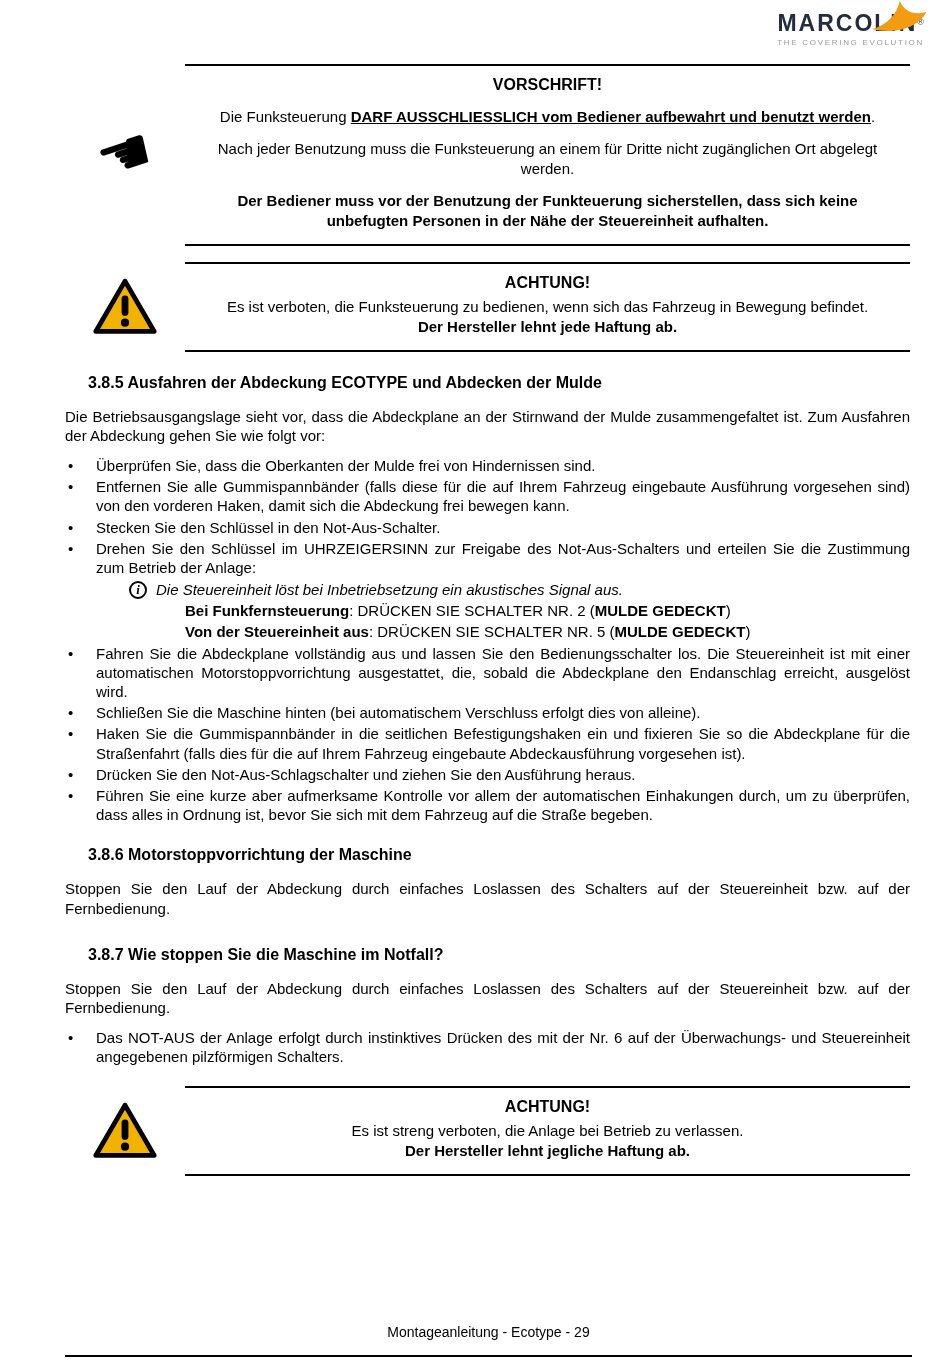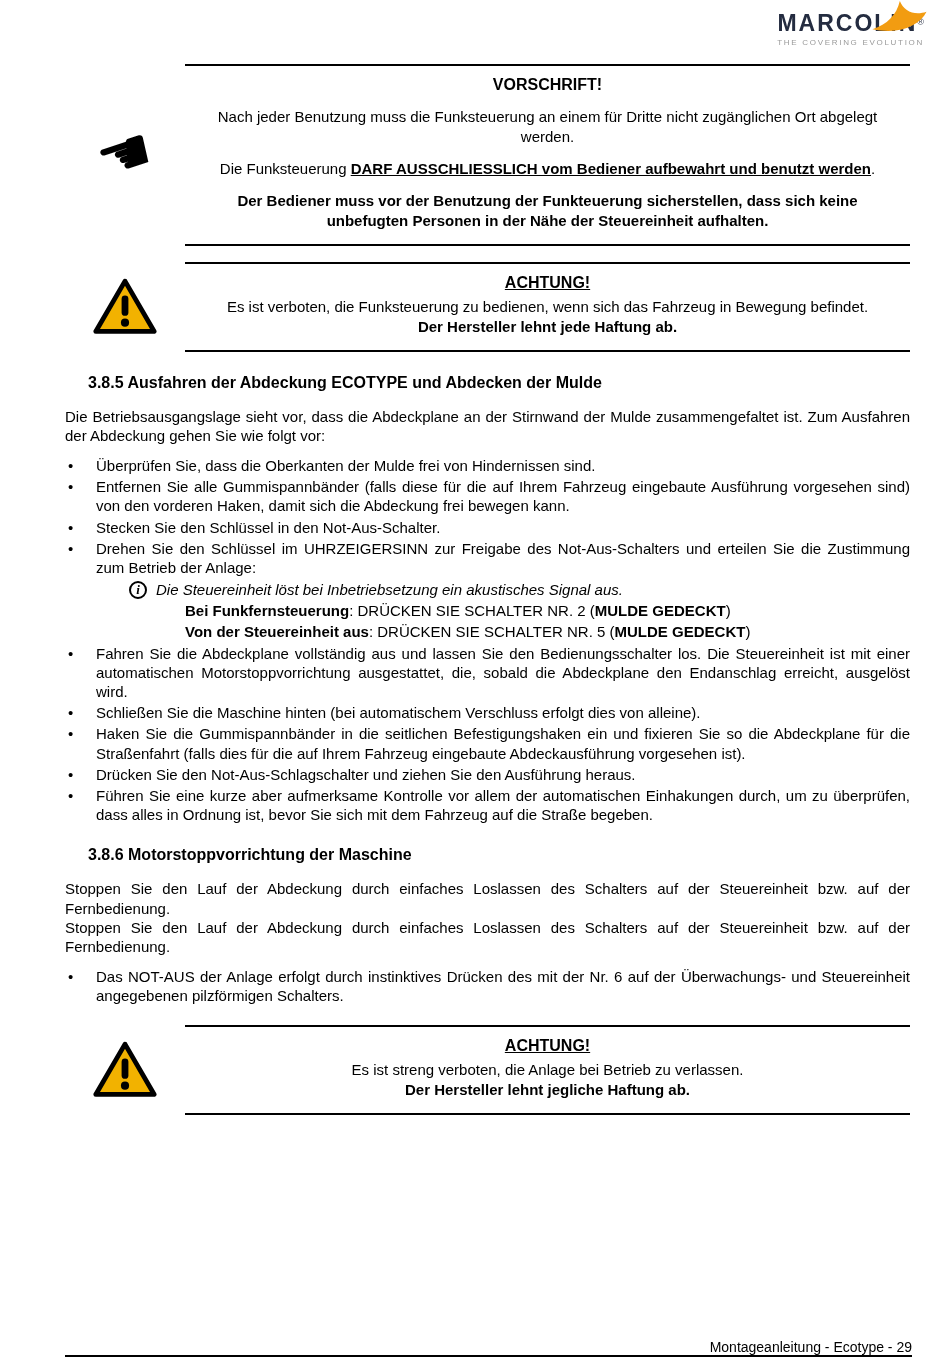--- a/index.html
+++ b/index.html
@@ -23,21 +23,21 @@
   .notice-icon { width: 120px; flex: none; display: flex; align-items: center; justify-content: center; }
   .hand-glyph { font-size: 62px; line-height: 1; transform: rotate(-18deg); display: inline-block; }
   .notice-box { flex: 1; border-top: 2px solid #000; border-bottom: 2px solid #000; padding: 8px 14px 11px; }
   .notice-title { font-size: 16px; text-align: center; margin: 2px 0 13px; font-weight: bold; }
   .notice p { text-align: center; font-size: 15px; line-height: 1.33; margin: 0 0 12px; }
   .notice p:last-child { margin-bottom: 2px; }
   .bold { font-weight: bold; }
   .u { text-decoration: underline; }
   .vorschrift { margin-top: 54px; }
   .achtung { margin-top: 16px; }
-  .achtung .notice-title { margin-bottom: 5px; text-decoration: underline; }
+  .achtung .notice-title { margin-bottom: 5px; }
   .achtung p { margin: 0; }
   .achtung2 { margin-top: 20px; }
 
   
   .sec-heading { font-size: 16px; font-weight: bold; margin: 22px 0 15px 23px; }
   .body-text { font-size: 15px; line-height: 1.28; text-align: justify; }
 
   .list { margin-top: 11px; }
   .bullet { display: flex; font-size: 15px; line-height: 1.28; margin-top: 2px; }
   .bullet-marker { width: 31px; flex: none; padding-left: 3px; }
@@ -47,22 +47,22 @@
              font-size: 15px; line-height: 1.28; }
   .subnote em { font-style: italic; }
   .info-icon { width: 18px; height: 18px; border: 2px solid #000; border-radius: 50%;
                display: inline-flex; align-items: center; justify-content: center;
                font-family: "Liberation Serif", serif; font-weight: bold; font-style: italic;
                font-size: 13px; flex: none; margin-top: 1px; }
   .subcmd { margin: 2px 0 0 120px; font-size: 15px; line-height: 1.28; }
 
   
   .footer { position: absolute; left: 65px; right: 38px; bottom: 12px;
-            border-bottom: 2px solid #000; text-align: right;
-            font-size: 14px; padding-bottom: 0; }
+            border-bottom: 2px solid #000; text-align: center;
+            font-size: 14px; padding-bottom: 15px; }
 </style>
 </head>
 <body>
 
 <div class="page">
 
   <div class="logo">
     <svg class="swoosh" width="66" height="40" viewBox="0 0 72 48">
       <path d="M4 40 C22 34 33 23 37 6 C42 18 54 24 69 19 C61 35 38 47 4 40 Z" fill="#F29C11"></path>
     </svg>
@@ -71,22 +71,22 @@
     </div>
     <div class="tagline">THE COVERING EVOLUTION</div>
   </div>
 
   <section class="notice vorschrift">
     <div class="notice-icon">
       <span class="hand-glyph">☚</span>
     </div>
     <div class="notice-box">
       <h2 class="notice-title">VORSCHRIFT!</h2>
+      <p><span>Die Funksteuerung </span><strong class="u">DARF AUSSCHLIESSLICH vom Bediener aufbewahrt und benutzt werden</strong><span>.</span></p>
       <p>Nach jeder Benutzung muss die Funksteuerung an einem für Dritte nicht zugänglichen Ort abgelegt werden.</p>
-      <p><span>Die Funksteuerung </span><strong class="u">DARF AUSSCHLIESSLICH vom Bediener aufbewahrt und benutzt werden</strong><span>.</span></p>
       <p class="bold">Der Bediener muss vor der Benutzung der Funkteuerung sicherstellen, dass sich keine unbefugten Personen in der Nähe der Steuereinheit aufhalten.</p>
     </div>
   </section>
 
   <section class="notice achtung">
     <div class="notice-icon">
       <svg width="68" height="62" viewBox="0 0 100 90">
         <path d="M50 7 L93 81 L7 81 Z" stroke="#000" stroke-width="7" stroke-linejoin="round" fill="#F2B200"></path>
         <rect x="45" y="28" width="10" height="30" rx="5" fill="#000"></rect>
         <circle cx="50" cy="68" r="6" fill="#000"></circle>
@@ -145,20 +145,21 @@
     </div>
     <div class="bullet">
       <span class="bullet-marker">•</span>
       <span class="bullet-body">Führen Sie eine kurze aber aufmerksame Kontrolle vor allem der automatischen Einhakungen durch, um zu überprüfen, dass alles in Ordnung ist, bevor Sie sich mit dem Fahrzeug auf die Straße begeben.</span>
     </div>
   </div>
 
   <h3 class="sec-heading">3.8.6 Motorstoppvorrichtung der Maschine</h3>
   <p class="body-text">Stoppen Sie den Lauf der Abdeckung durch einfaches Loslassen des Schalters auf der Steuereinheit bzw. auf der Fernbedienung.</p>
 
+  <h3 class="sec-heading" style="margin-top:28px;">3.8.7 Wie stoppen Sie die Maschine im Notfall?</h3>
   <p class="body-text">Stoppen Sie den Lauf der Abdeckung durch einfaches Loslassen des Schalters auf der Steuereinheit bzw. auf der Fernbedienung.</p>
 
   <div class="list">
     <div class="bullet">
       <span class="bullet-marker">•</span>
       <span class="bullet-body">Das NOT-AUS der Anlage erfolgt durch instinktives Drücken des mit der Nr. 6 auf der Überwachungs- und Steuereinheit angegebenen pilzförmigen Schalters.</span>
     </div>
   </div>
 
   <section class="notice achtung achtung2">

